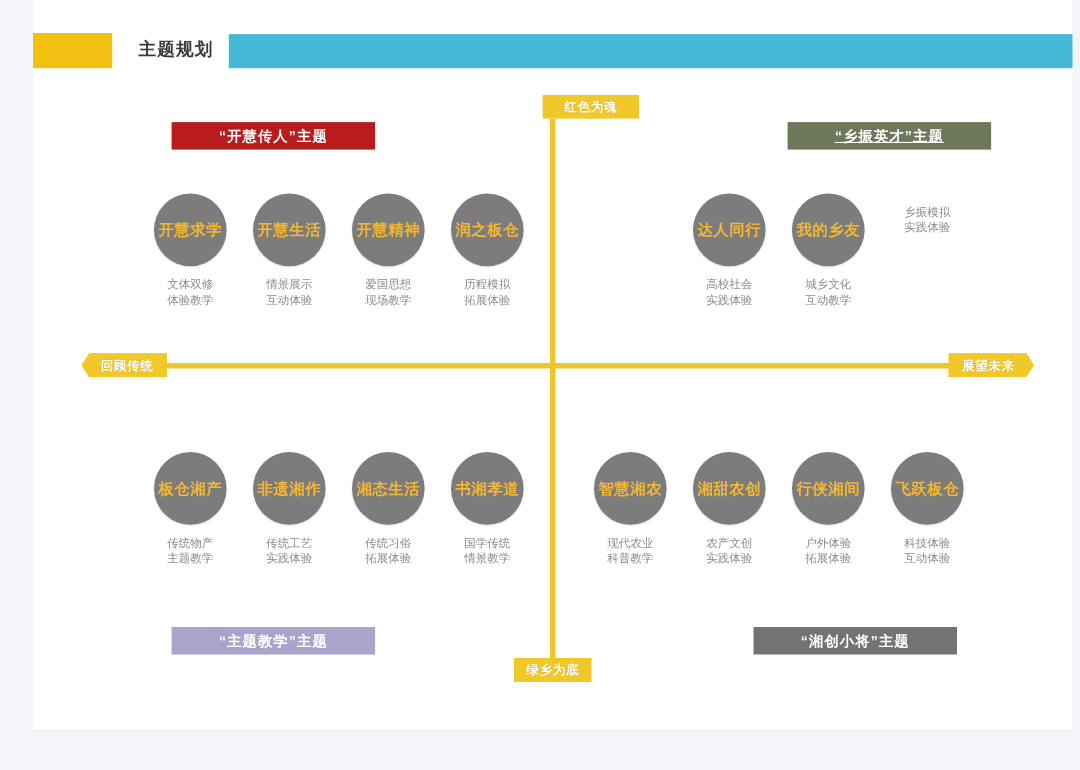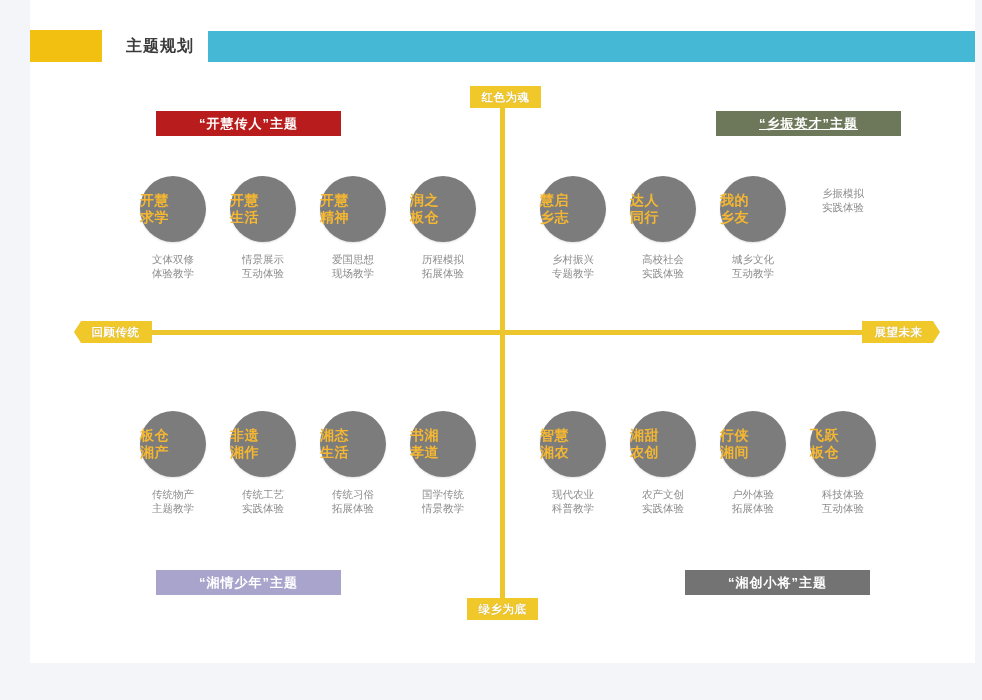--- a/index.html
+++ b/index.html
@@ -76,23 +76,23 @@
     color: #ffffff;
     font-size: 11.5px;
     font-weight: bold;
     letter-spacing: 0.5px;
     display: flex;
     align-items: center;
     justify-content: center;
     text-shadow: 0 0 1px rgba(120,90,0,.35);
   }
   .axis-lbl-top {
-    left: 440px;
+    left: 463px;
     top: 86px;
-    width: 71px;
+    width: 88px;
     height: 22px;
     clip-path: polygon(0 0, 100% 0, 100% 100%, 55% 100%, 50% 112%, 45% 100%, 0 100%);
   }
   .axis-lbl-bottom {
     left: 437px;
     top: 598px;
     width: 71px;
     height: 22px;
     clip-path: polygon(0 0, 45% 0, 50% -12%, 55% 0, 100% 0, 100% 100%, 0 100%);
   }
@@ -138,22 +138,21 @@
     width: 90px;
     text-align: center;
   }
   .circle {
     width: 66px;
     height: 66px;
     margin: 0 auto;
     border-radius: 50%;
     background: #7c7c7c;
     display: flex;
-    flex-direction: column;
-    align-items: flex-start;
+    align-items: center;
     justify-content: center;
     box-shadow: 0 1px 2px rgba(0,0,0,.12);
   }
   .circle span {
     display: block;
     color: #f5b731;
     font-size: 14px;
     font-weight: bold;
     line-height: 17px;
     letter-spacing: 0.5px;
@@ -178,21 +177,21 @@
   <div class="axis-v"></div>
   <div class="axis-h"></div>
 
   <div class="axis-lbl axis-lbl-top">红色为魂</div>
   <div class="axis-lbl axis-lbl-bottom">绿乡为底</div>
   <div class="axis-lbl axis-lbl-left">回顾传统</div>
   <div class="axis-lbl axis-lbl-right">展望未来</div>
 
   <div class="banner banner-tl">“开慧传人”主题</div>
   <div class="banner banner-tr">“乡振英才”主题</div>
-  <div class="banner banner-bl">“湘情少年”主题</div>
+  <div class="banner banner-bl">“主题教学”主题</div>
   <div class="banner banner-br">“湘创小将”主题</div>
 
   <div class="node" style="left:98px;  top:176px;">
     <div class="circle">
       <span>开慧</span>
       <span>求学</span>
     </div>
     <div class="caption">
       <span>文体双修</span>
       <span>体验教学</span>
@@ -222,30 +221,20 @@
     <div class="circle">
       <span>润之</span>
       <span>板仓</span>
     </div>
     <div class="caption">
       <span>历程模拟</span>
       <span>拓展体验</span>
     </div>
   </div>
 
-  <div class="node" style="left:498px; top:176px;">
-    <div class="circle">
-      <span>慧启</span>
-      <span>乡志</span>
-    </div>
-    <div class="caption">
-      <span>乡村振兴</span>
-      <span>专题教学</span>
-    </div>
-  </div>
   <div class="node" style="left:588px; top:176px;">
     <div class="circle">
       <span>达人</span>
       <span>同行</span>
     </div>
     <div class="caption">
       <span>高校社会</span>
       <span>实践体验</span>
     </div>
   </div>

